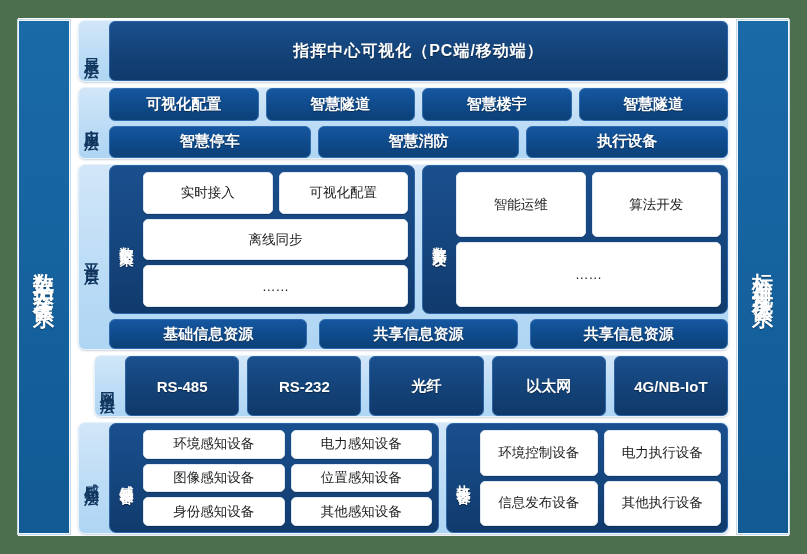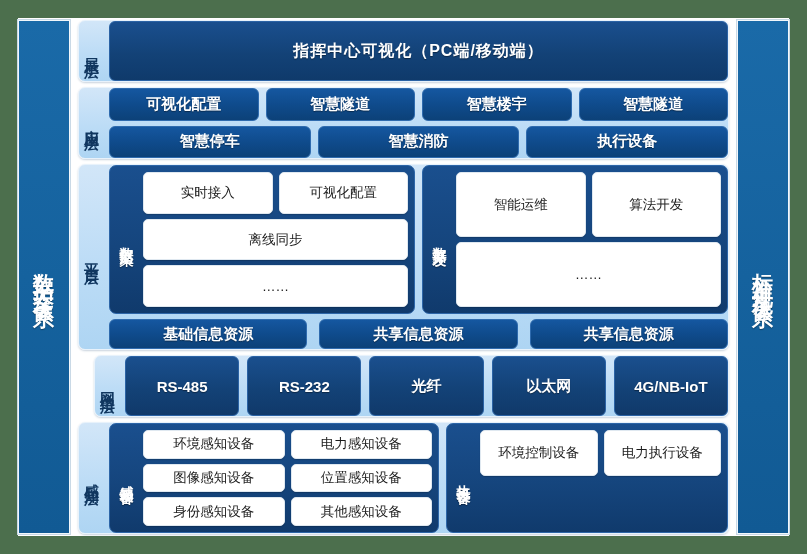--- a/index.html
+++ b/index.html
@@ -342,20 +342,22 @@
           </div>
 
           <div class="group-box sense-group-right">
             <div class="group-label">执行设备</div>
             <div class="group-grid">
               <div class="grid-row">
                 <div class="white-chip">环境控制设备</div>
                 <div class="white-chip">电力执行设备</div>
               </div>
               <div class="grid-row">
+                <div class="white-chip">信息发布设备</div>
+                <div class="white-chip">其他执行设备</div>
               </div>
             </div>
           </div>
 
         </div>
       </div>
     </div>
 
   </div>
 

